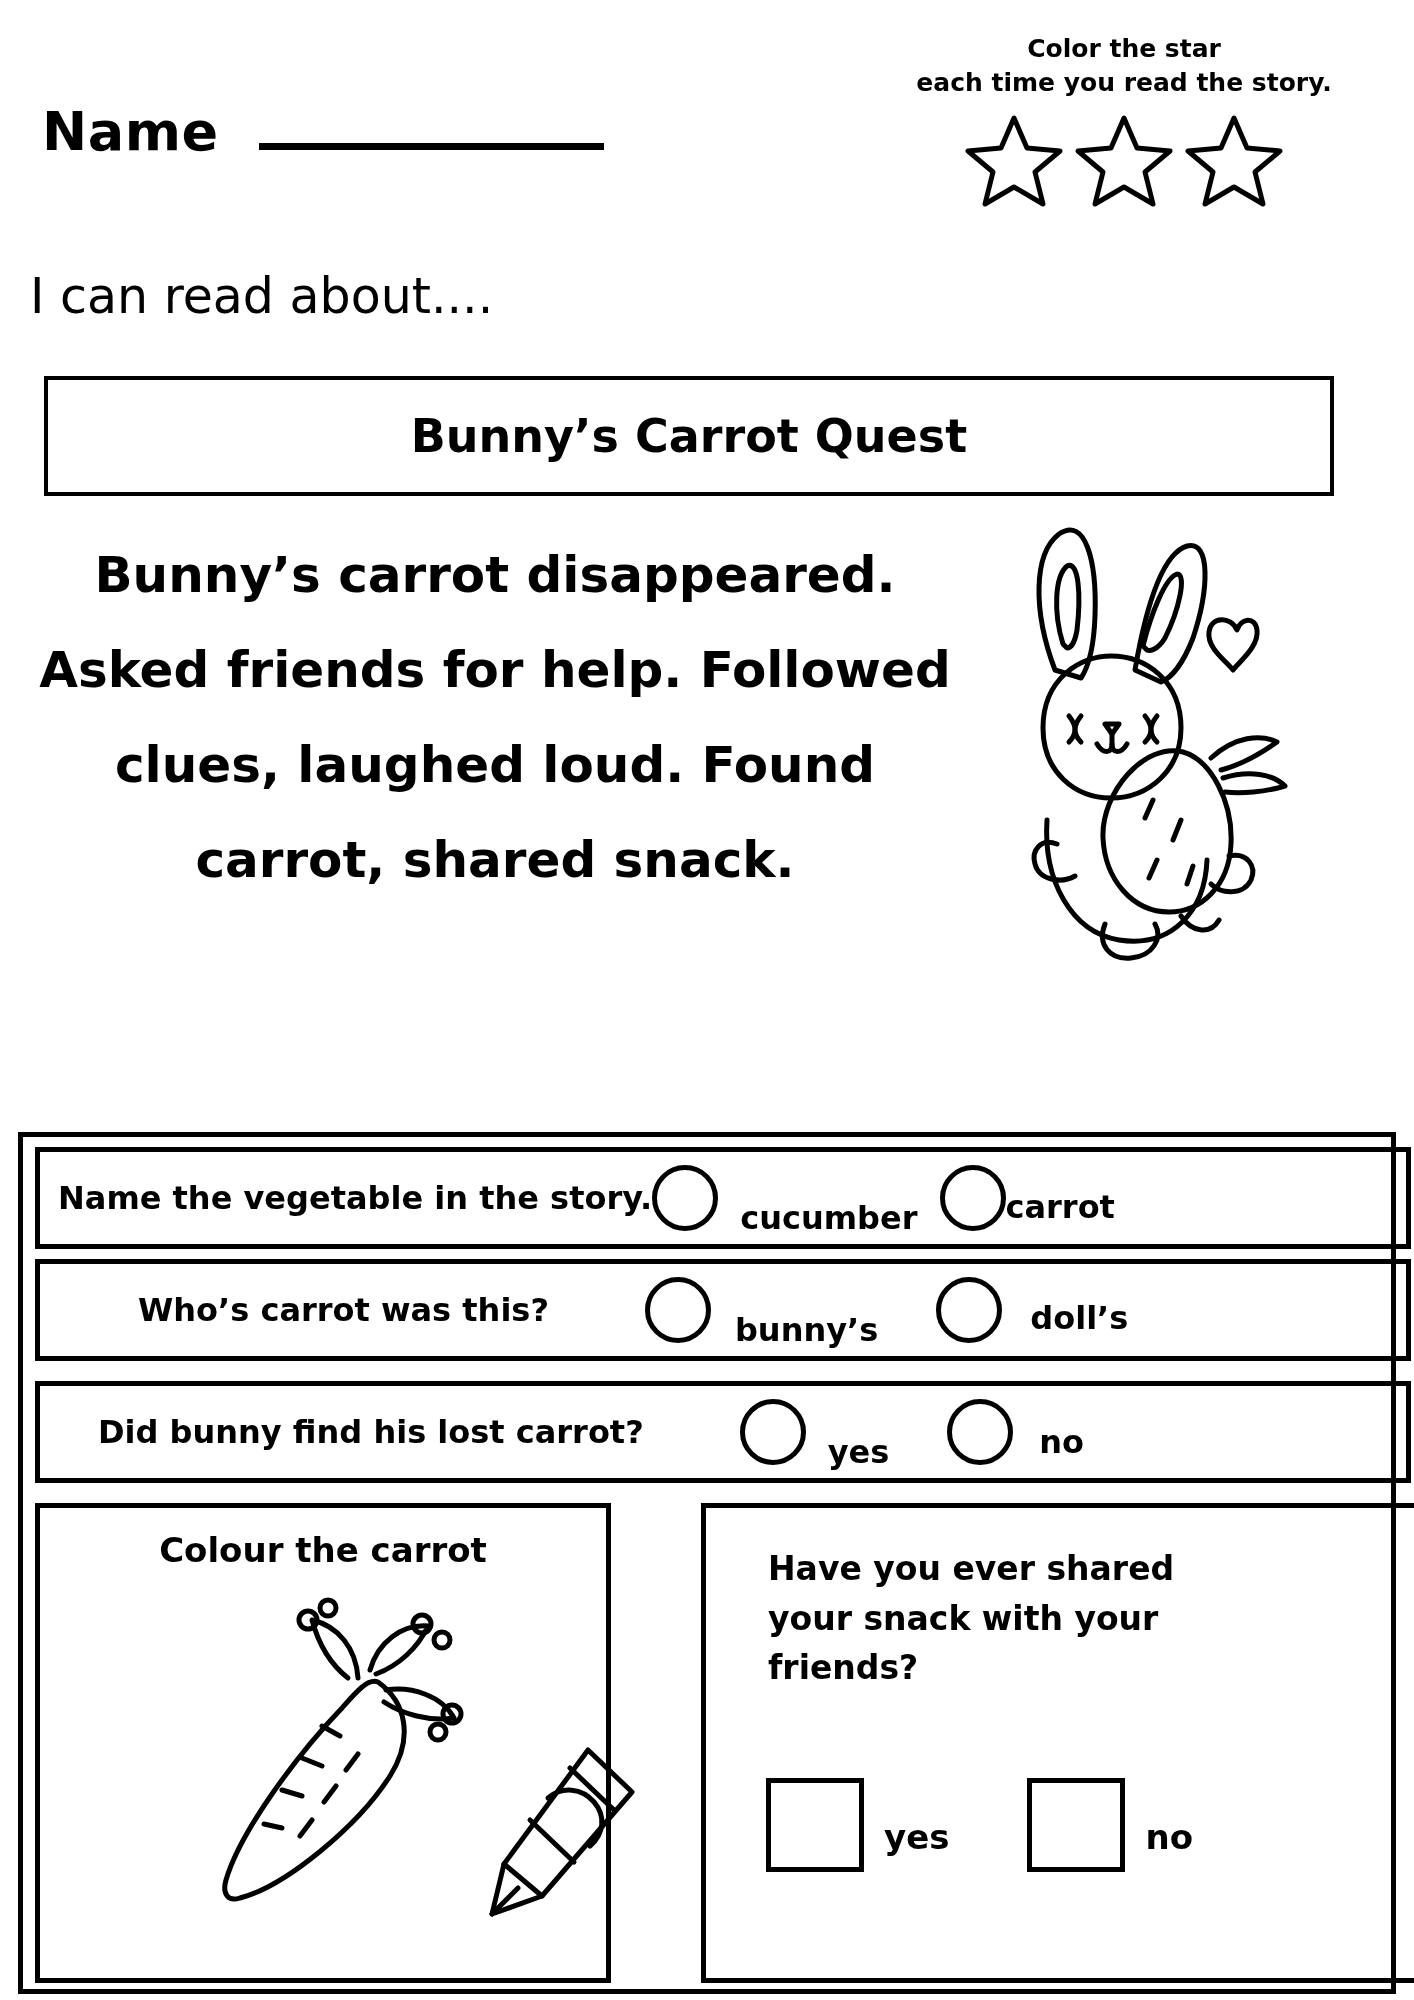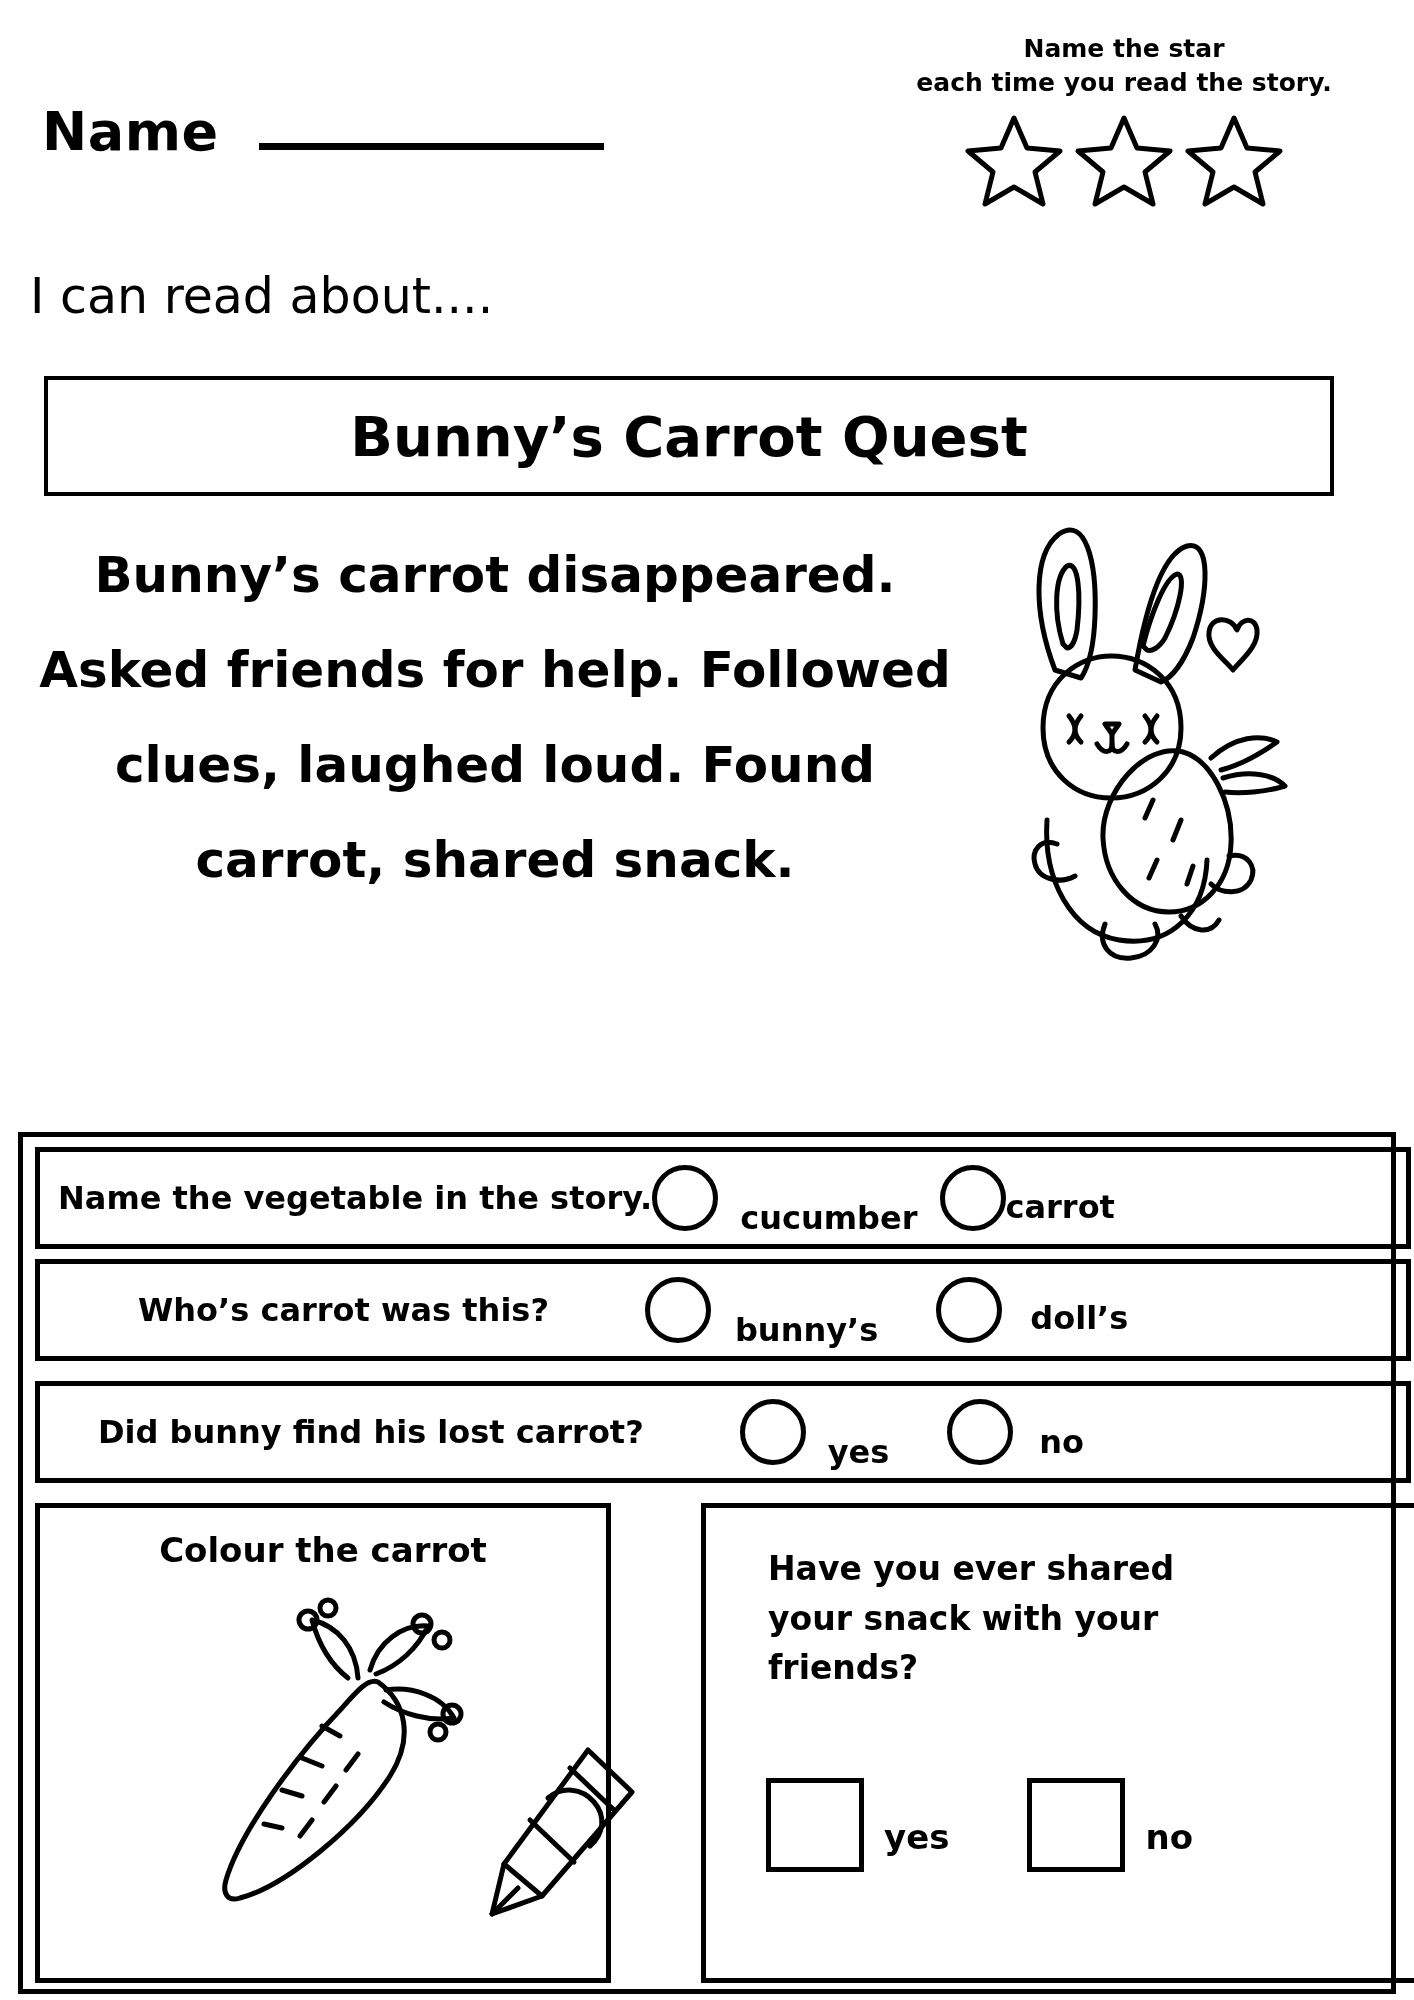--- a/index.html
+++ b/index.html
@@ -78,21 +78,21 @@
     top: 376px;
     width: 1290px;
     height: 120px;
     border: 4px solid #000;
     box-sizing: border-box;
     display: flex;
     align-items: center;
     justify-content: center;
   }
   .title-text {
-    font-size: 56px;
+    font-size: 46px;
     font-weight: 700;
     text-align: center;
   }
 
   
   .story {
     position: absolute;
     left: 30px;
     top: 528px;
     width: 930px;
@@ -246,21 +246,21 @@
 
 <div class="sheet">
 
   <div class="name-row">
     <span class="name-label">Name</span>
     <span class="name-line"></span>
   </div>
 
   <div class="star-block">
     <div class="star-caption">
-      <div>Name the star</div>
+      <div>Color the star</div>
       <div>each time you read the story.</div>
     </div>
     <div class="stars">
       <span class="star">
         <svg width="100" height="96" viewBox="0 0 100 96">
           <path d="M50 6 L63 36 L96 39 L71 60 L79 92 L50 75 L21 92 L29 60 L4 39 L37 36 Z" fill="none" stroke="#000" stroke-width="5" stroke-linejoin="round"></path>
         </svg>
       </span>
       <span class="star">
         <svg width="100" height="96" viewBox="0 0 100 96">

